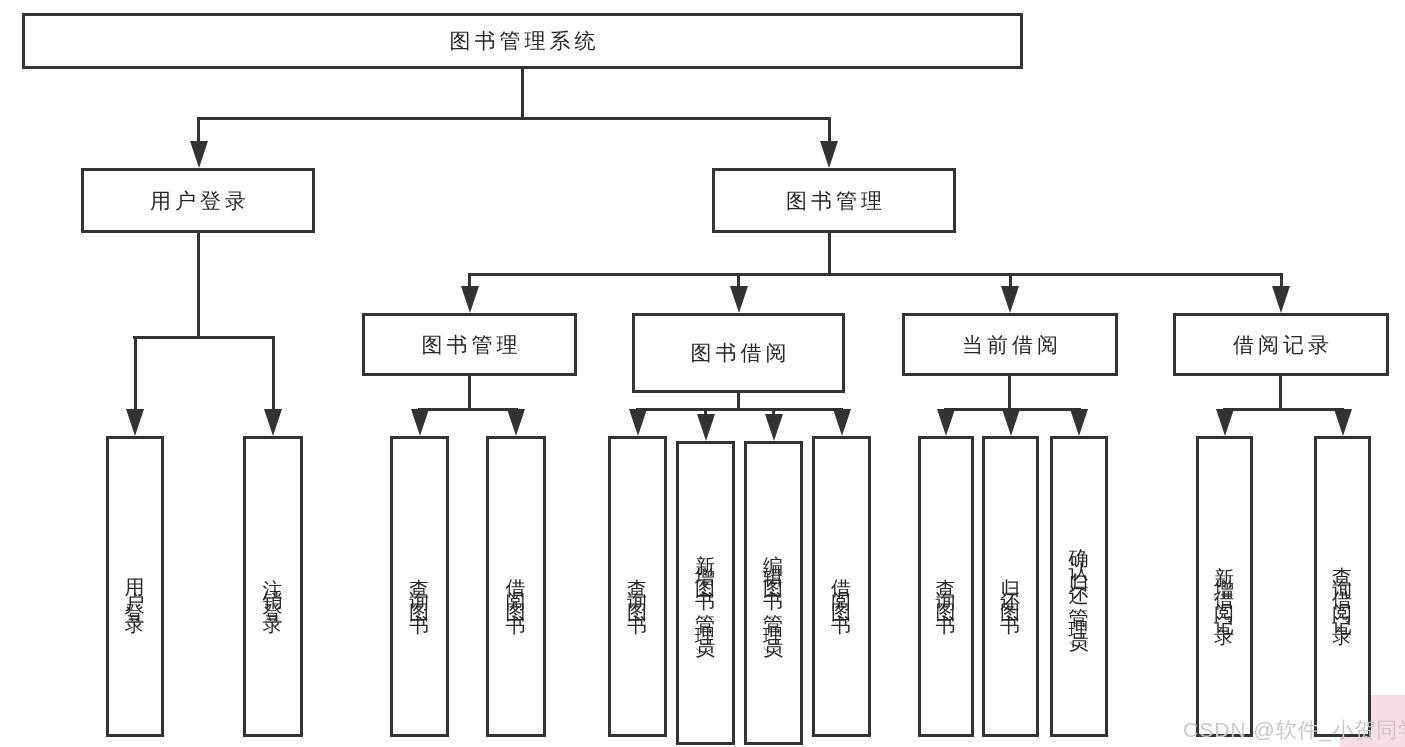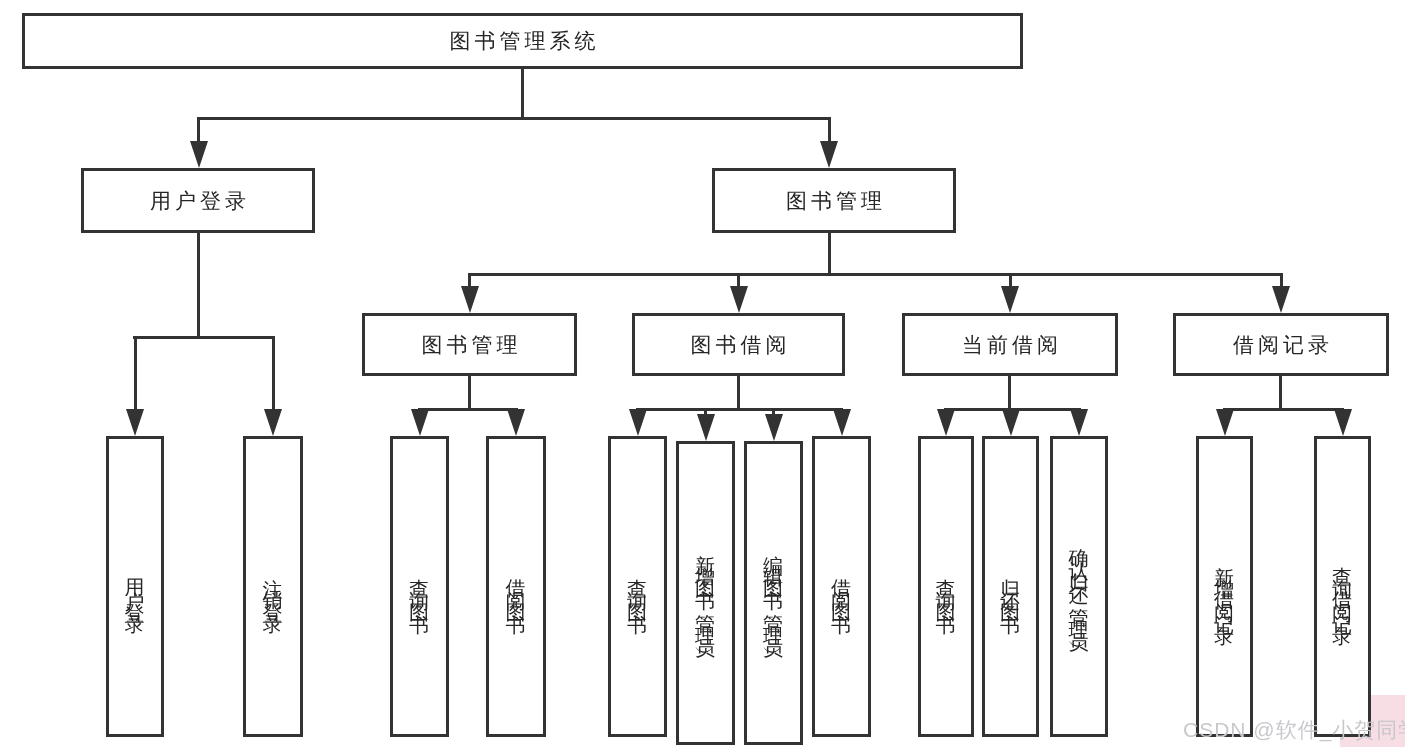--- a/index.html
+++ b/index.html
@@ -87,21 +87,21 @@
   <div class="node hnode" style="left:81px;top:168px;width:234px;height:65px;">
     <span>用户登录</span>
   </div>
   <div class="node hnode" style="left:712px;top:168px;width:244px;height:65px;">
     <span>图书管理</span>
   </div>
 
   <div class="node hnode" style="left:362px;top:313px;width:215px;height:63px;">
     <span>图书管理</span>
   </div>
-  <div class="node hnode" style="left:632px;top:313px;width:213px;height:63px;">
+  <div class="node hnode" style="left:632px;top:313px;width:213px;height:80px;">
     <span>图书借阅</span>
   </div>
   <div class="node hnode" style="left:902px;top:313px;width:216px;height:63px;">
     <span>当前借阅</span>
   </div>
   <div class="node hnode" style="left:1173px;top:313px;width:216px;height:63px;">
     <span>借阅记录</span>
   </div>
 
   <div class="node leaf" style="left:106px;top:436px;width:58px;height:301px;">

